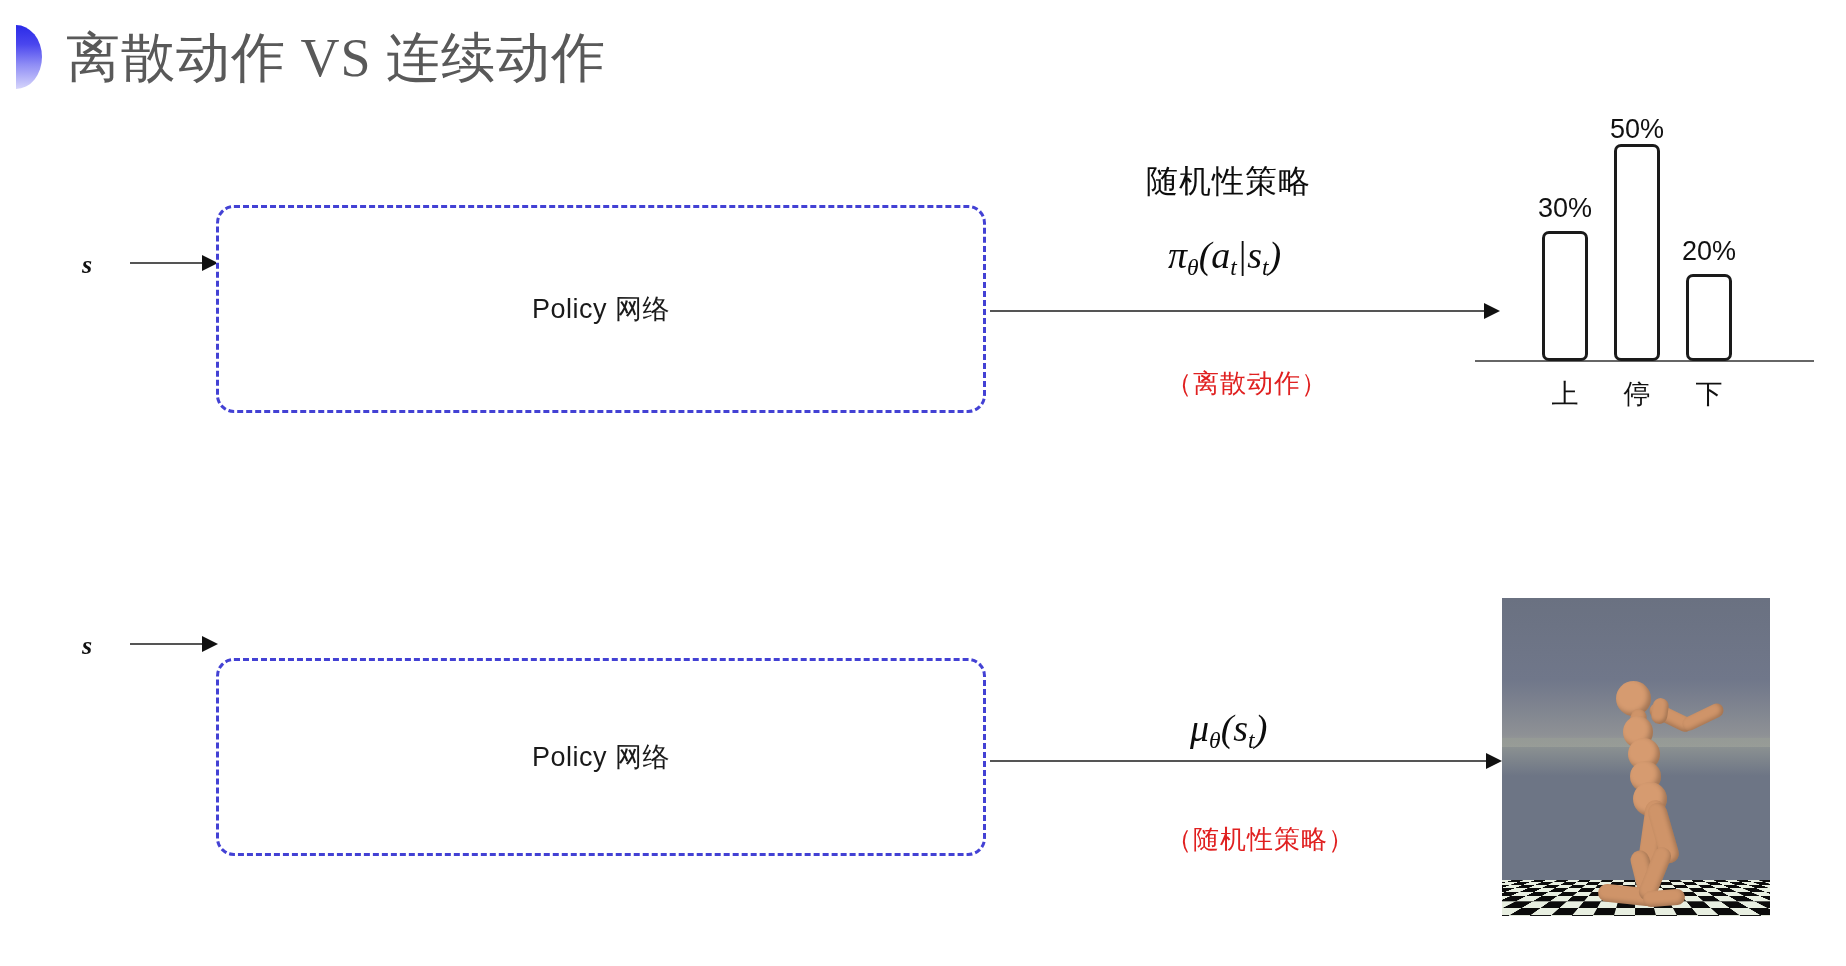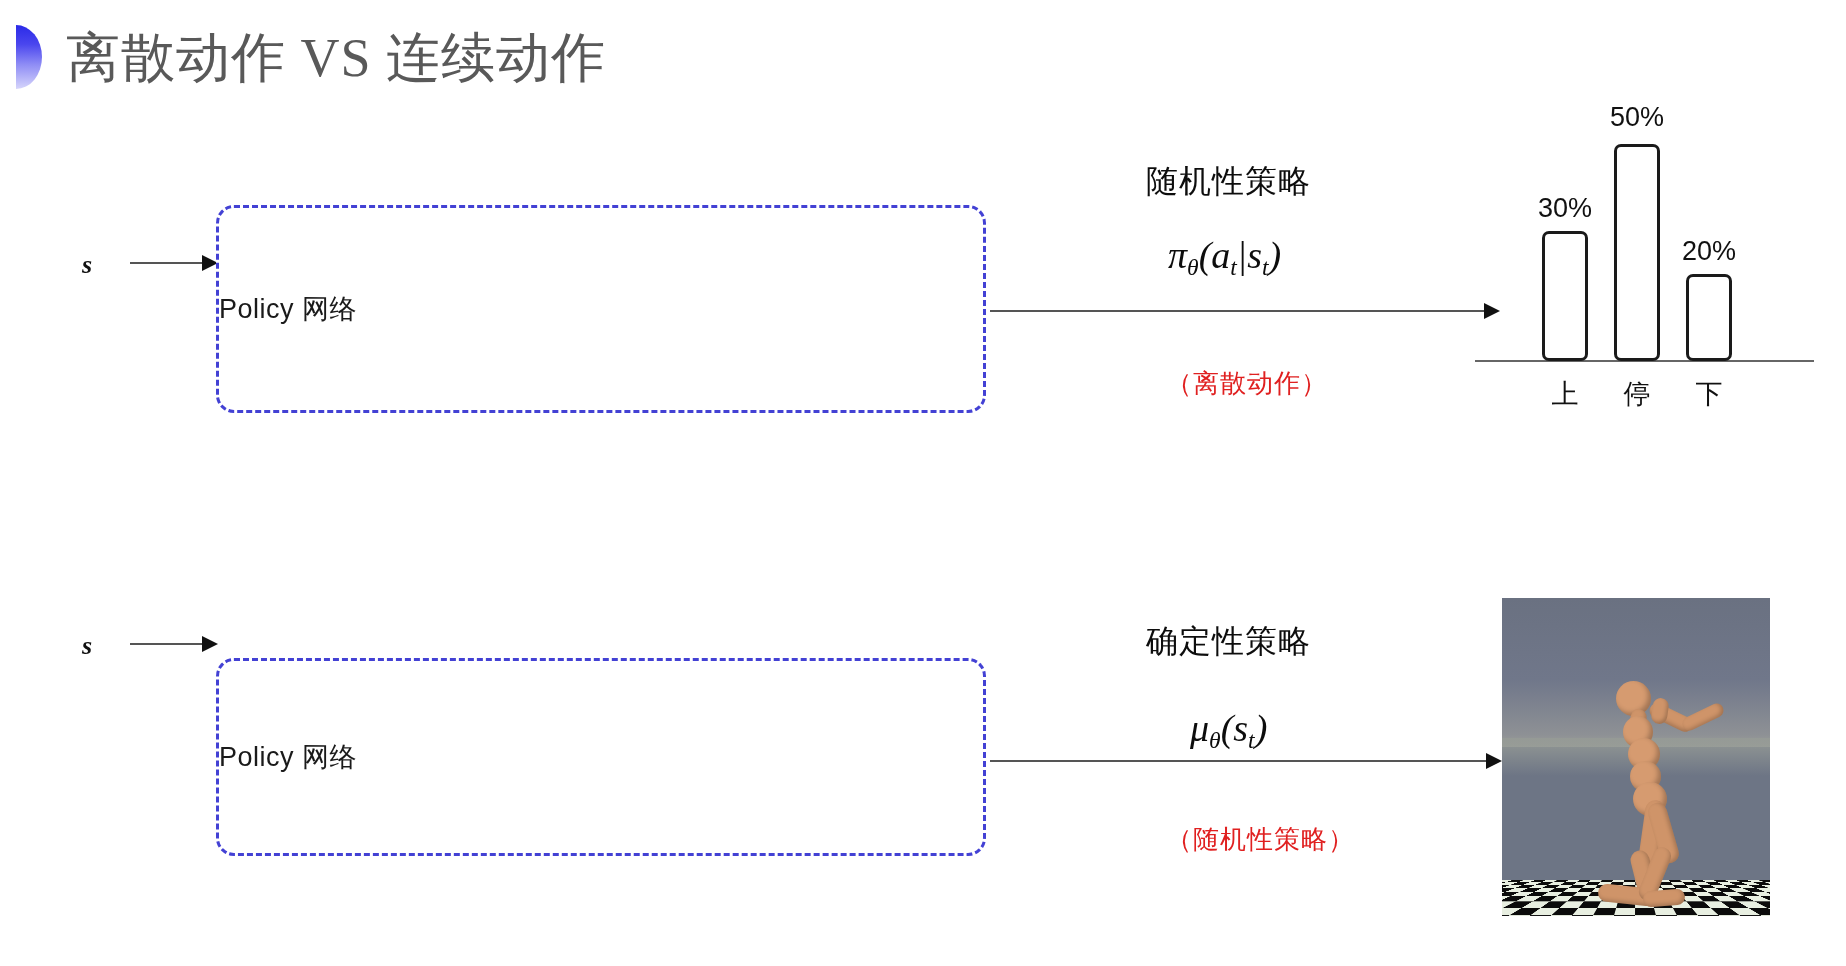--- a/index.html
+++ b/index.html
@@ -59,20 +59,21 @@
     border-radius: 18px;
     background: #ffffff;
     box-sizing: border-box;
   }
   .policy-box-label {
     position: absolute;
     left: 0;
     right: 0;
     top: 50%;
     transform: translateY(-50%);
+    text-align: center;
     font-size: 27px;
     color: #1a1a1a;
     letter-spacing: 0.5px;
   }
   .arrow {
     position: absolute;
     height: 20px;
   }
   .arrow .shaft {
     position: absolute;
@@ -247,21 +248,21 @@
   <div class="action-type" style="left:1166px; top:366px;">（离散动作）</div>
 
   <div id="bar-chart">
     <div id="bar-axis"></div>
 
     <div class="bar" style="left: 76px; width: 46px; height: 130px;"></div>
     <div class="bar-value" style="left: 54px; top: 97px; width: 90px;">30%</div>
     <div class="bar-tick" style="left:54px; width:90px;">上</div>
 
     <div class="bar" style="left: 148px; width: 46px; height: 217px;"></div>
-    <div class="bar-value" style="left: 126px; top: 6px; width: 90px;">50%</div>
+    <div class="bar-value" style="left: 126px; top: 18px; width: 90px;">50%</div>
     <div class="bar-tick" style="left:126px; width:90px;">停</div>
 
     <div class="bar" style="left: 220px; width: 46px; height: 87px;"></div>
     <div class="bar-value" style="left: 198px; top: 140px; width: 90px;">20%</div>
     <div class="bar-tick" style="left:198px; width:90px;">下</div>
   </div>
 
   <div class="state-label" style="left:82px; top:631px;">s</div>
 
   <div class="arrow" style="left:130px; top:634px; width:88px;">
@@ -271,21 +272,20 @@
 
   <div class="policy-box" style="left:216px; top:658px; width:770px; height:198px;">
     <div class="policy-box-label">Policy 网络</div>
   </div>
 
   <div class="arrow" style="left:990px; top:751px; width:512px;">
     <div class="shaft"></div>
     <div class="head"></div>
   </div>
 
-  <div class="policy-name" style="left:1146px; top:620px;">确定性策略</div>
 
   <div class="policy-formula" style="left:1190px; top:706px;">
     <span>μ</span><sub>θ</sub><span>(s</span><sub>t</sub><span>)</span>
   </div>
 
   <div class="action-type" style="left:1166px; top:822px;">（随机性策略）</div>
 
   <div id="humanoid-frame">
     <div id="sky"></div>
     <div id="floor"></div>

